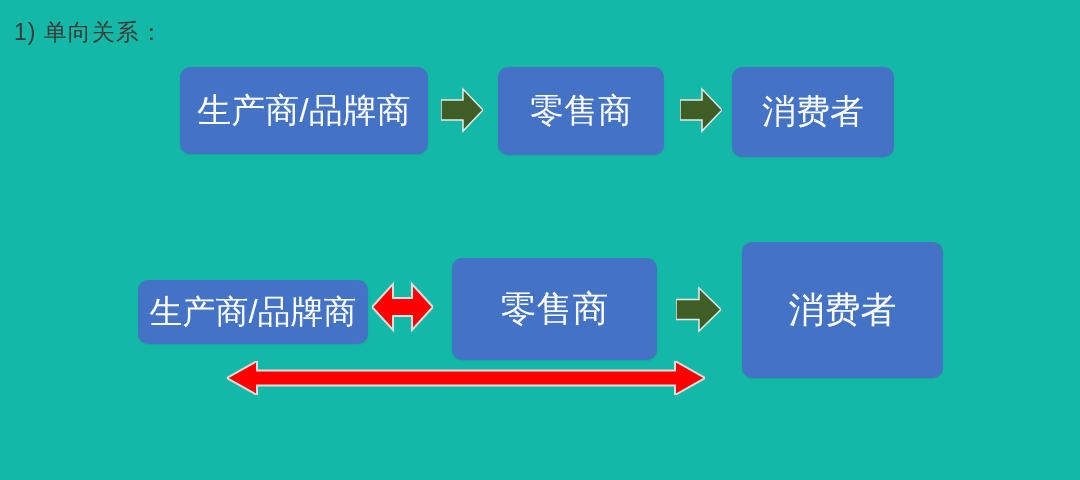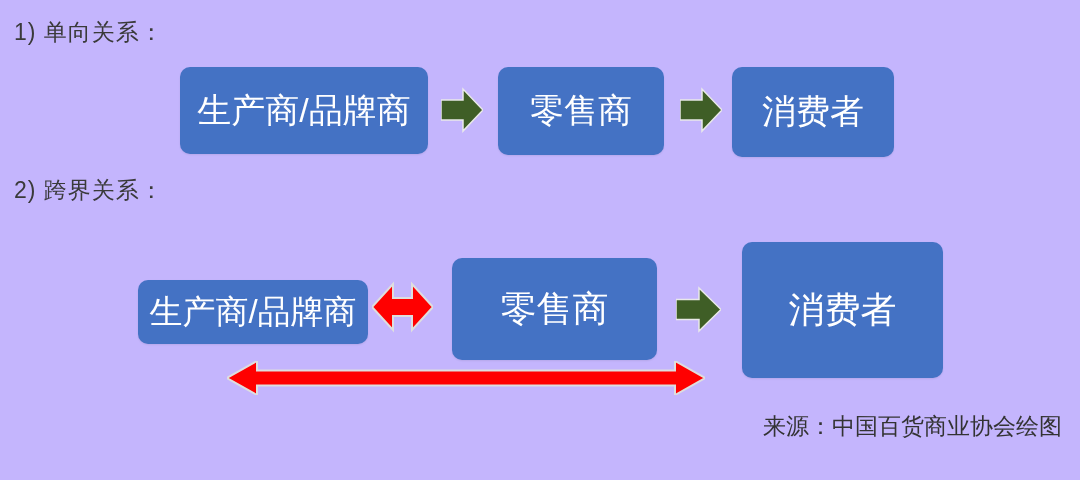--- a/index.html
+++ b/index.html
@@ -1,20 +1,20 @@
 <!DOCTYPE html>
 <html><head>
 <meta charset="utf-8">
 <style>
   html, body { margin: 0; padding: 0; background: #ffffff; }
   .canvas {
     position: relative;
     width: 1080px;
     height: 480px;
-    background: #c4b5fd;
+    background: #14b8a6;
     overflow: hidden;
     font-family: "Liberation Sans", "DejaVu Sans", sans-serif;
   }
   .heading {
     position: absolute;
     font-size: 23px;
     letter-spacing: 1px;
     color: #3a3a3a;
     white-space: nowrap;
   }
@@ -73,35 +73,33 @@
   </svg>
 
   <div class="box fs34 r1b2" style="background: rgb(68, 114, 196); color: rgb(255, 255, 255);">零售商</div>
 
   <svg class="arrow r1a2" width="42" height="46" viewBox="0 0 42 46">
     <polygon points="0,13 22,13 22,2 42,23 22,44 22,33 0,33" fill="#3f5e26" stroke="#e9e9e9" stroke-width="1.5"></polygon>
   </svg>
 
   <div class="box fs34 r1b3" style="background: rgb(68, 114, 196); color: rgb(255, 255, 255);">消费者</div>
 
-  <div class="heading h2" style="color: rgb(58, 58, 58);">2) 跨界关系：</div>
 
   <div class="box fs33 r2b1" style="background: rgb(68, 114, 196); color: rgb(255, 255, 255);">生产商/品牌商</div>
 
   <svg class="arrow r2da" width="61" height="52" viewBox="0 0 61 52">
     <polygon points="0,26 21,3 21,17 40,17 40,3 61,26 40,49 40,35 21,35 21,49" fill="#ff0000" stroke="#dedede" stroke-width="2"></polygon>
   </svg>
 
   <div class="box fs36 r2b2" style="background: rgb(68, 114, 196); color: rgb(255, 255, 255);">零售商</div>
 
   <svg class="arrow r2a1" width="45" height="47" viewBox="0 0 45 47">
     <polygon points="0,13.5 23,13.5 23,2 45,23.5 23,45 23,33.5 0,33.5" fill="#3f5e26" stroke="#e9e9e9" stroke-width="1.5"></polygon>
   </svg>
 
   <div class="box fs36 r2b3" style="background: rgb(68, 114, 196); color: rgb(255, 255, 255);">消费者</div>
 
   <svg class="arrow r2la" width="478" height="34" viewBox="0 0 478 34">
     <polygon points="0,17 30,0 30,9.5 448,9.5 448,0 478,17 448,34 448,24.5 30,24.5 30,34" fill="#ff0000" stroke="#dedede" stroke-width="2"></polygon>
   </svg>
 
-  <div class="source-note" style="color: rgb(51, 51, 51);">来源：中国百货商业协会绘图</div>
 
 </div>
 
 </body></html>

